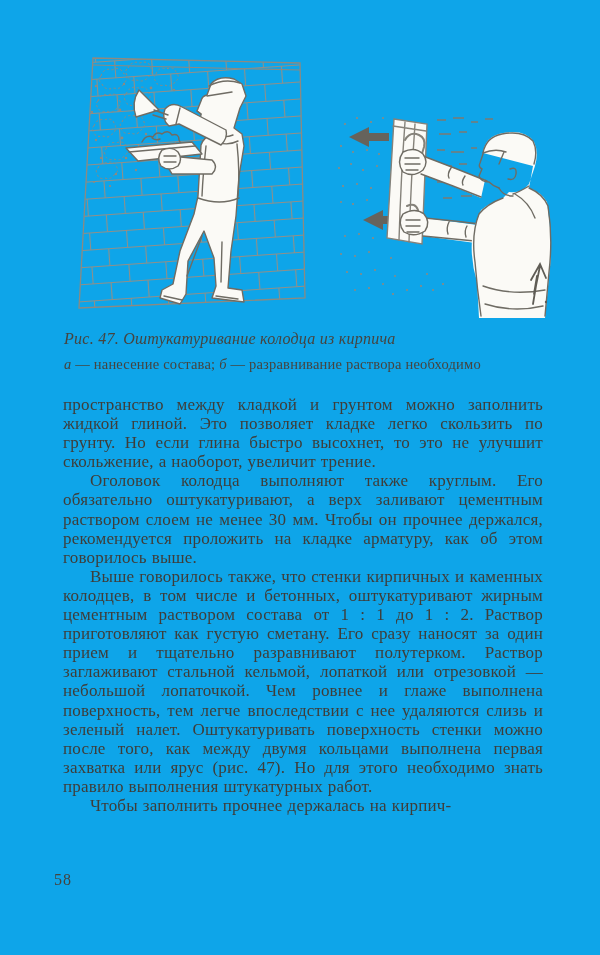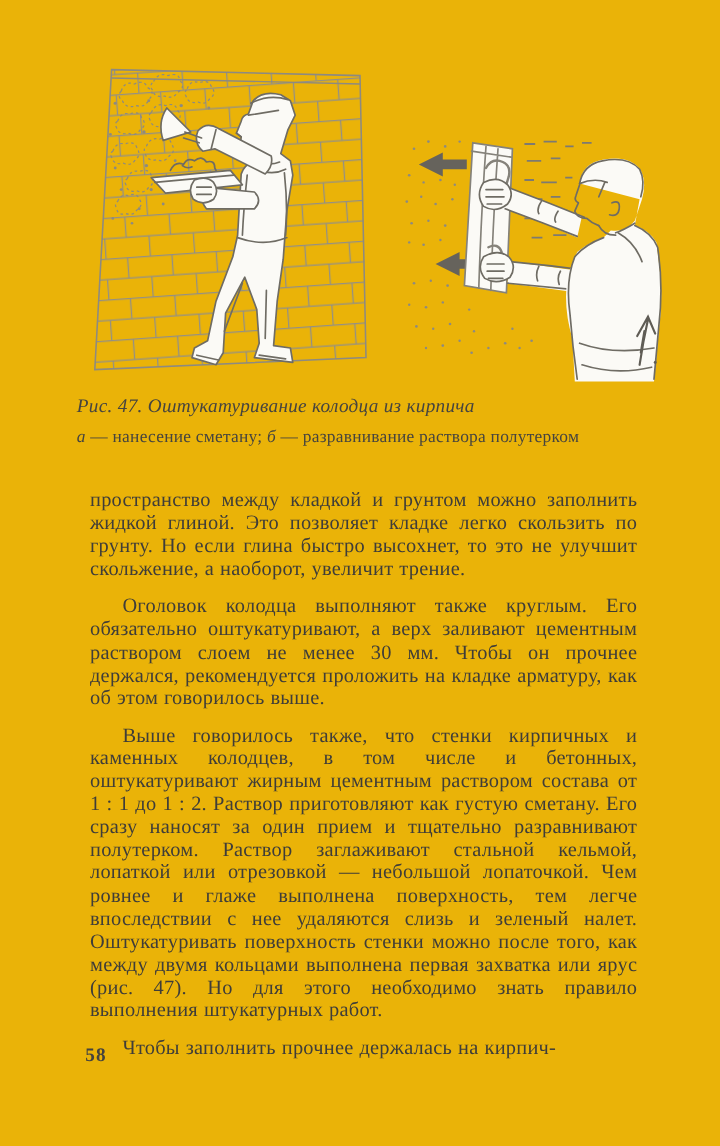--- a/index.html
+++ b/index.html
@@ -1,35 +1,35 @@
 <!DOCTYPE html>
 <html><head>
 <meta charset="utf-8">
 <style>
   html,body { margin:0; padding:0; background:#e8e6e1; }
   .page {
     position:relative; width:600px; height:955px; margin:0 auto;
-    background:#eab308; overflow:hidden;
+    background:#0ea5e9; overflow:hidden;
     font-family:"Liberation Serif", serif; color:#403e3a;
   }
   .fig { position:absolute; }
   .fig-a { left:76px; top:46px; width:240px; height:280px; }
   .fig-b { left:333px; top:106px; width:230px; height:228px; }
   .caption { position:absolute; left:64px; top:330px; width:482px; }
   .caption-title { font-style:italic; font-size:16px; letter-spacing:0.25px; color:#46443f; }
   .caption-sub { margin-top:8px; font-size:14.5px; letter-spacing:0.2px; color:#46443f; }
   .caption-sub .lbl { font-style:italic; }
   .body-text {
     position:absolute; left:63px; top:395px; width:480px;
     font-size:17px; line-height:19.1px; text-align:justify;
     letter-spacing:0.2px; word-spacing:0.5px; color:#3f3d39;
   }
-  .body-text p { margin:12px; }
+  .body-text p { margin:0; }
   .body-text p.indent { text-indent:27px; }
-  .page-number { position:absolute; left:71px; top:871px; font-size:16px; font-weight:bold; letter-spacing:1px; color:#45433e; }
+  .page-number { position:absolute; left:54px; top:871px; font-size:16px; font-weight:normal; letter-spacing:1px; color:#45433e; }
   svg { display:block; width:100%; height:100%; }
 </style>
 </head>
 <body>
 
 <div class="page">
 
   <div class="fig fig-a">
     <svg viewBox="0 0 240 280">
       <defs>
@@ -189,21 +189,21 @@
 
       <g stroke="#5f5c55" stroke-width="1.8" fill="none" stroke-linecap="round">
         <path d="M200,198 Q203,178 207,160 M198,174 L207,158 L213,172 M201,188 L204,170"></path>
         <circle cx="213" cy="196" r="1.2" fill="#5f5c55" stroke="none"></circle>
       </g>
     </svg>
   </div>
 
   <div class="caption">
     <div class="caption-title">Рис. 47. Оштукатуривание колодца из кирпича</div>
-    <div class="caption-sub"><span class="lbl">а</span><span> — нанесение сметану; </span><span class="lbl">б</span><span> — разравнивание раствора полутерком</span></div>
+    <div class="caption-sub"><span class="lbl">а</span><span> — нанесение состава; </span><span class="lbl">б</span><span> — разравнивание раствора необходимо</span></div>
   </div>
 
   <div class="body-text">
     <p>пространство между кладкой и грунтом можно заполнить жидкой глиной. Это позволяет кладке легко скользить по грунту. Но если глина быстро высохнет, то это не улучшит скольжение, а наоборот, увеличит трение.</p>
     <p class="indent">Оголовок колодца выполняют также круглым. Его обязательно оштукатуривают, а верх заливают цементным раствором слоем не менее 30 мм. Чтобы он прочнее держался, рекомендуется проложить на кладке арматуру, как об этом говорилось выше.</p>
     <p class="indent">Выше говорилось также, что стенки кирпичных и каменных колодцев, в том числе и бетонных, оштукатуривают жирным цементным раствором состава от 1 : 1 до 1 : 2. Раствор приготовляют как густую сметану. Его сразу наносят за один прием и тщательно разравнивают полутерком. Раствор заглаживают стальной кельмой, лопаткой или отрезовкой — небольшой лопаточкой. Чем ровнее и глаже выполнена поверхность, тем легче впоследствии с нее удаляются слизь и зеленый налет. Оштукатуривать поверхность стенки можно после того, как между двумя кольцами выполнена первая захватка или ярус (рис. 47). Но для этого необходимо знать правило выполнения штукатурных работ.</p>
     <p class="indent">Чтобы заполнить прочнее держалась на кирпич-</p>
   </div>
 
   <div class="page-number">58</div>

